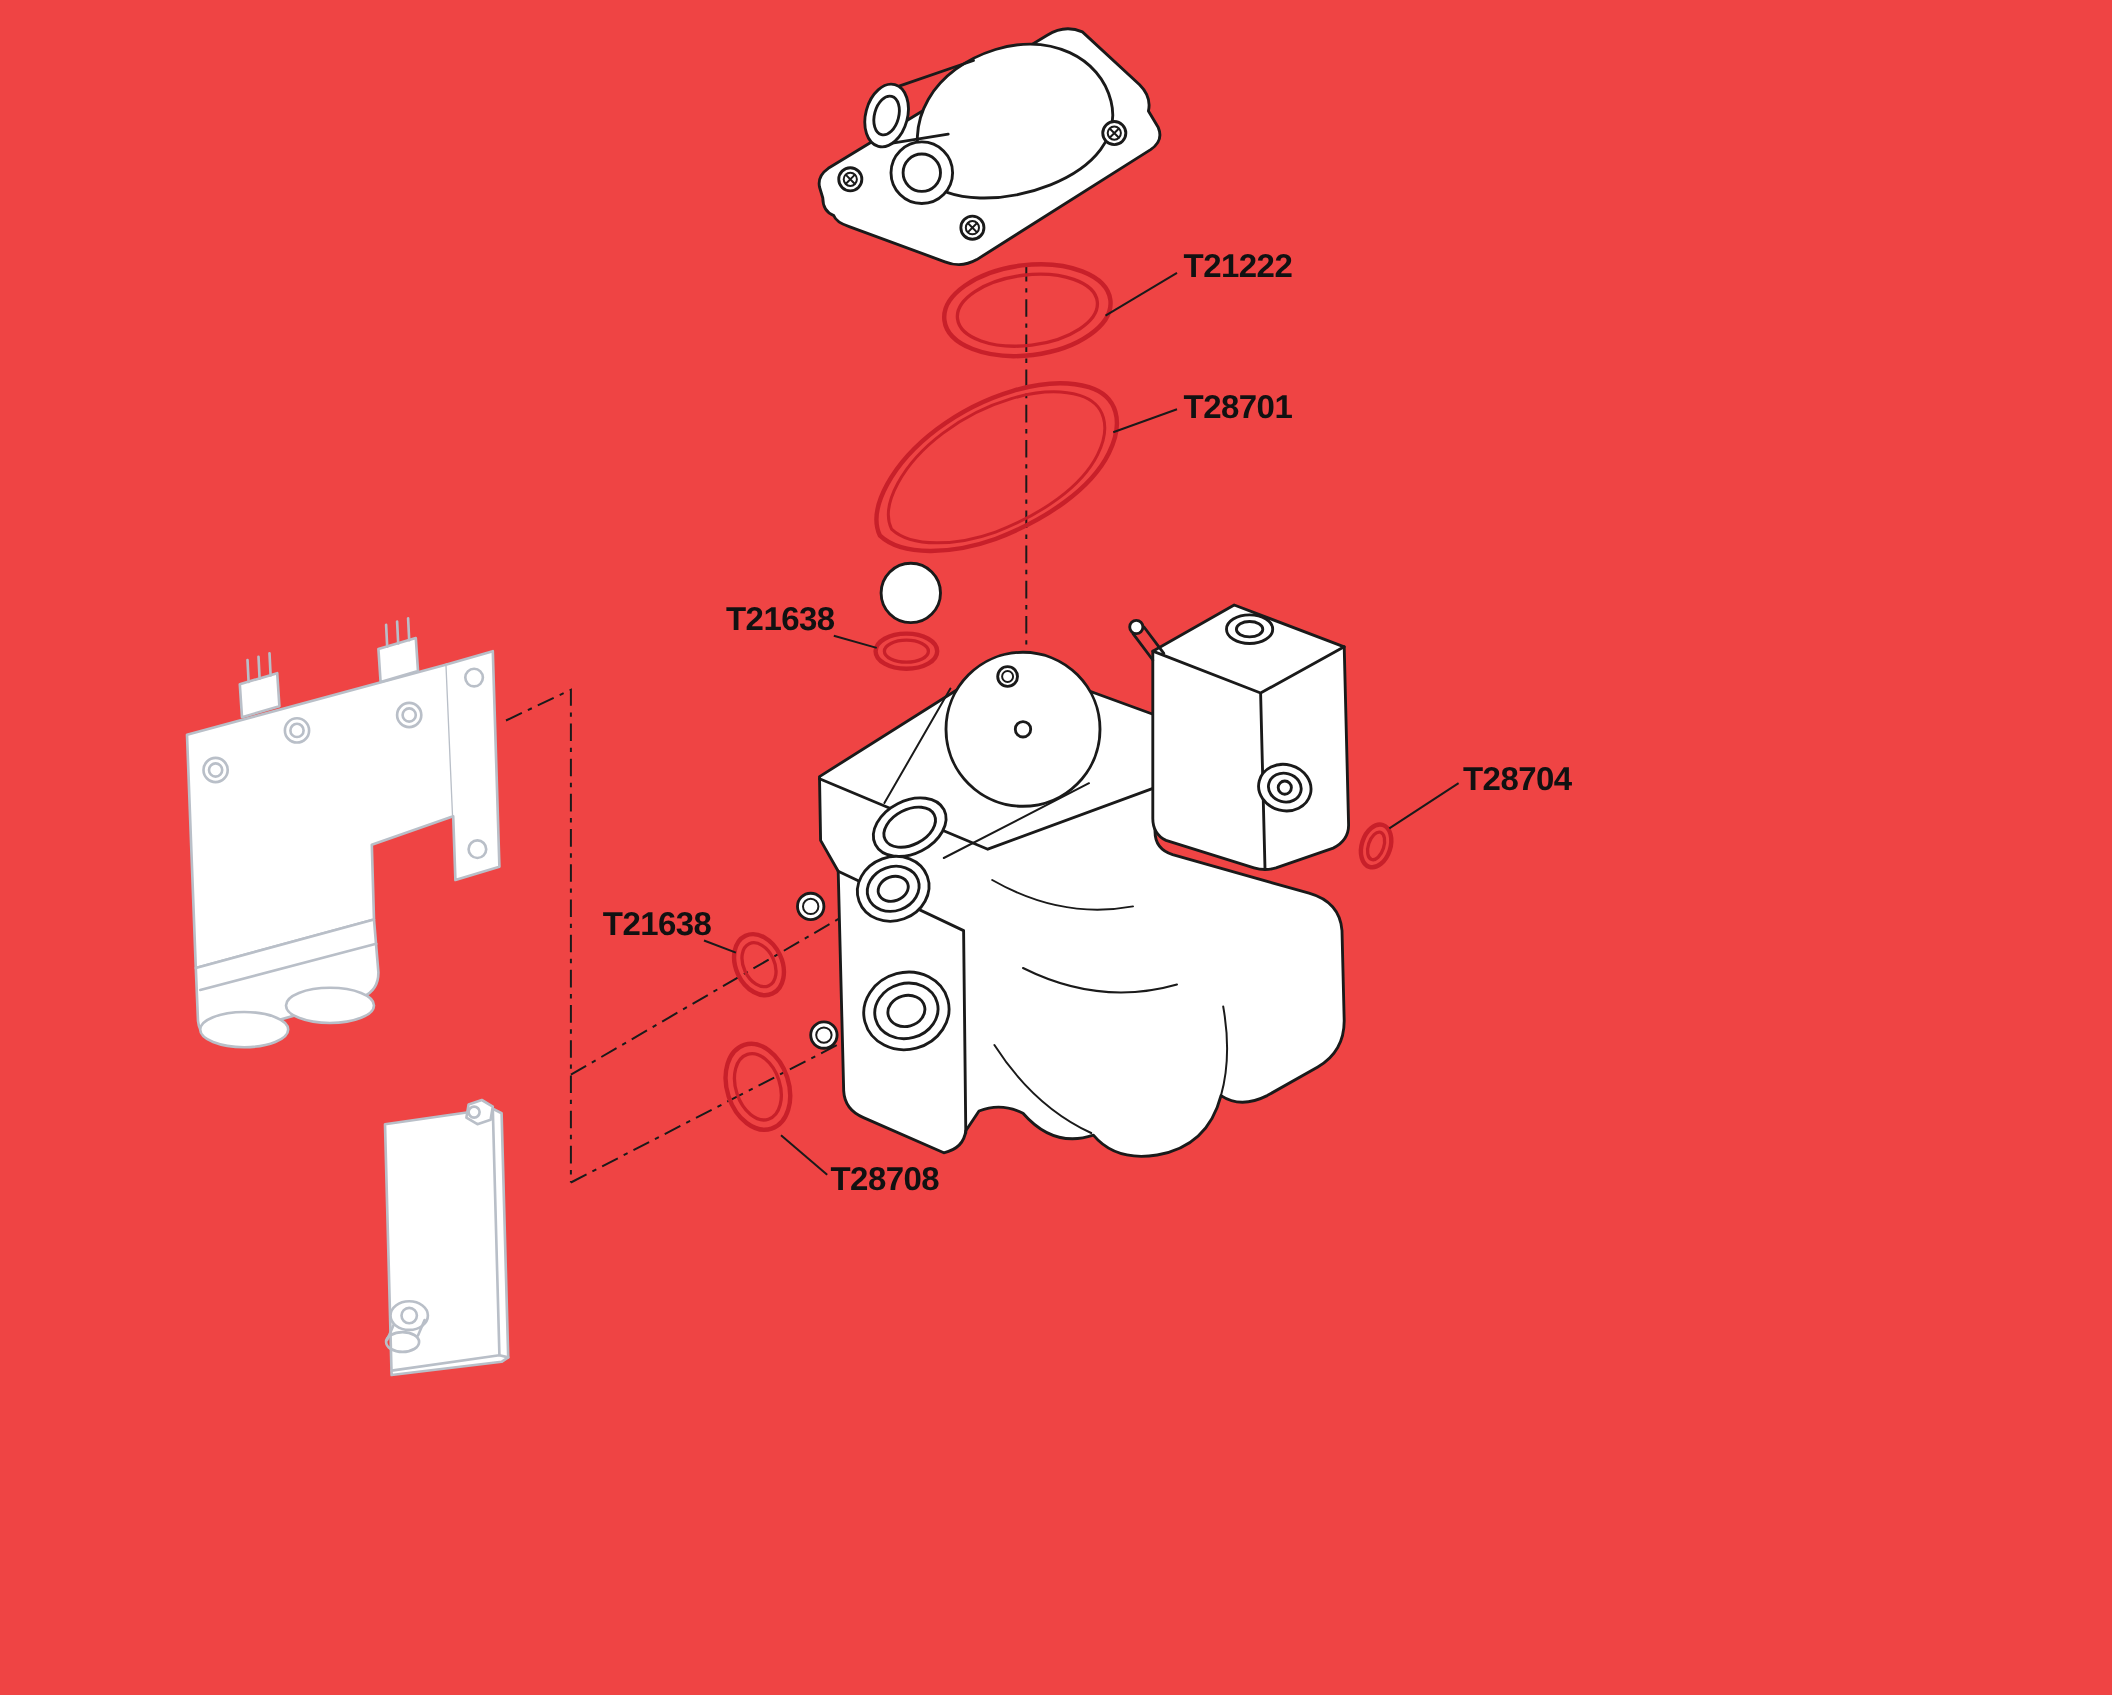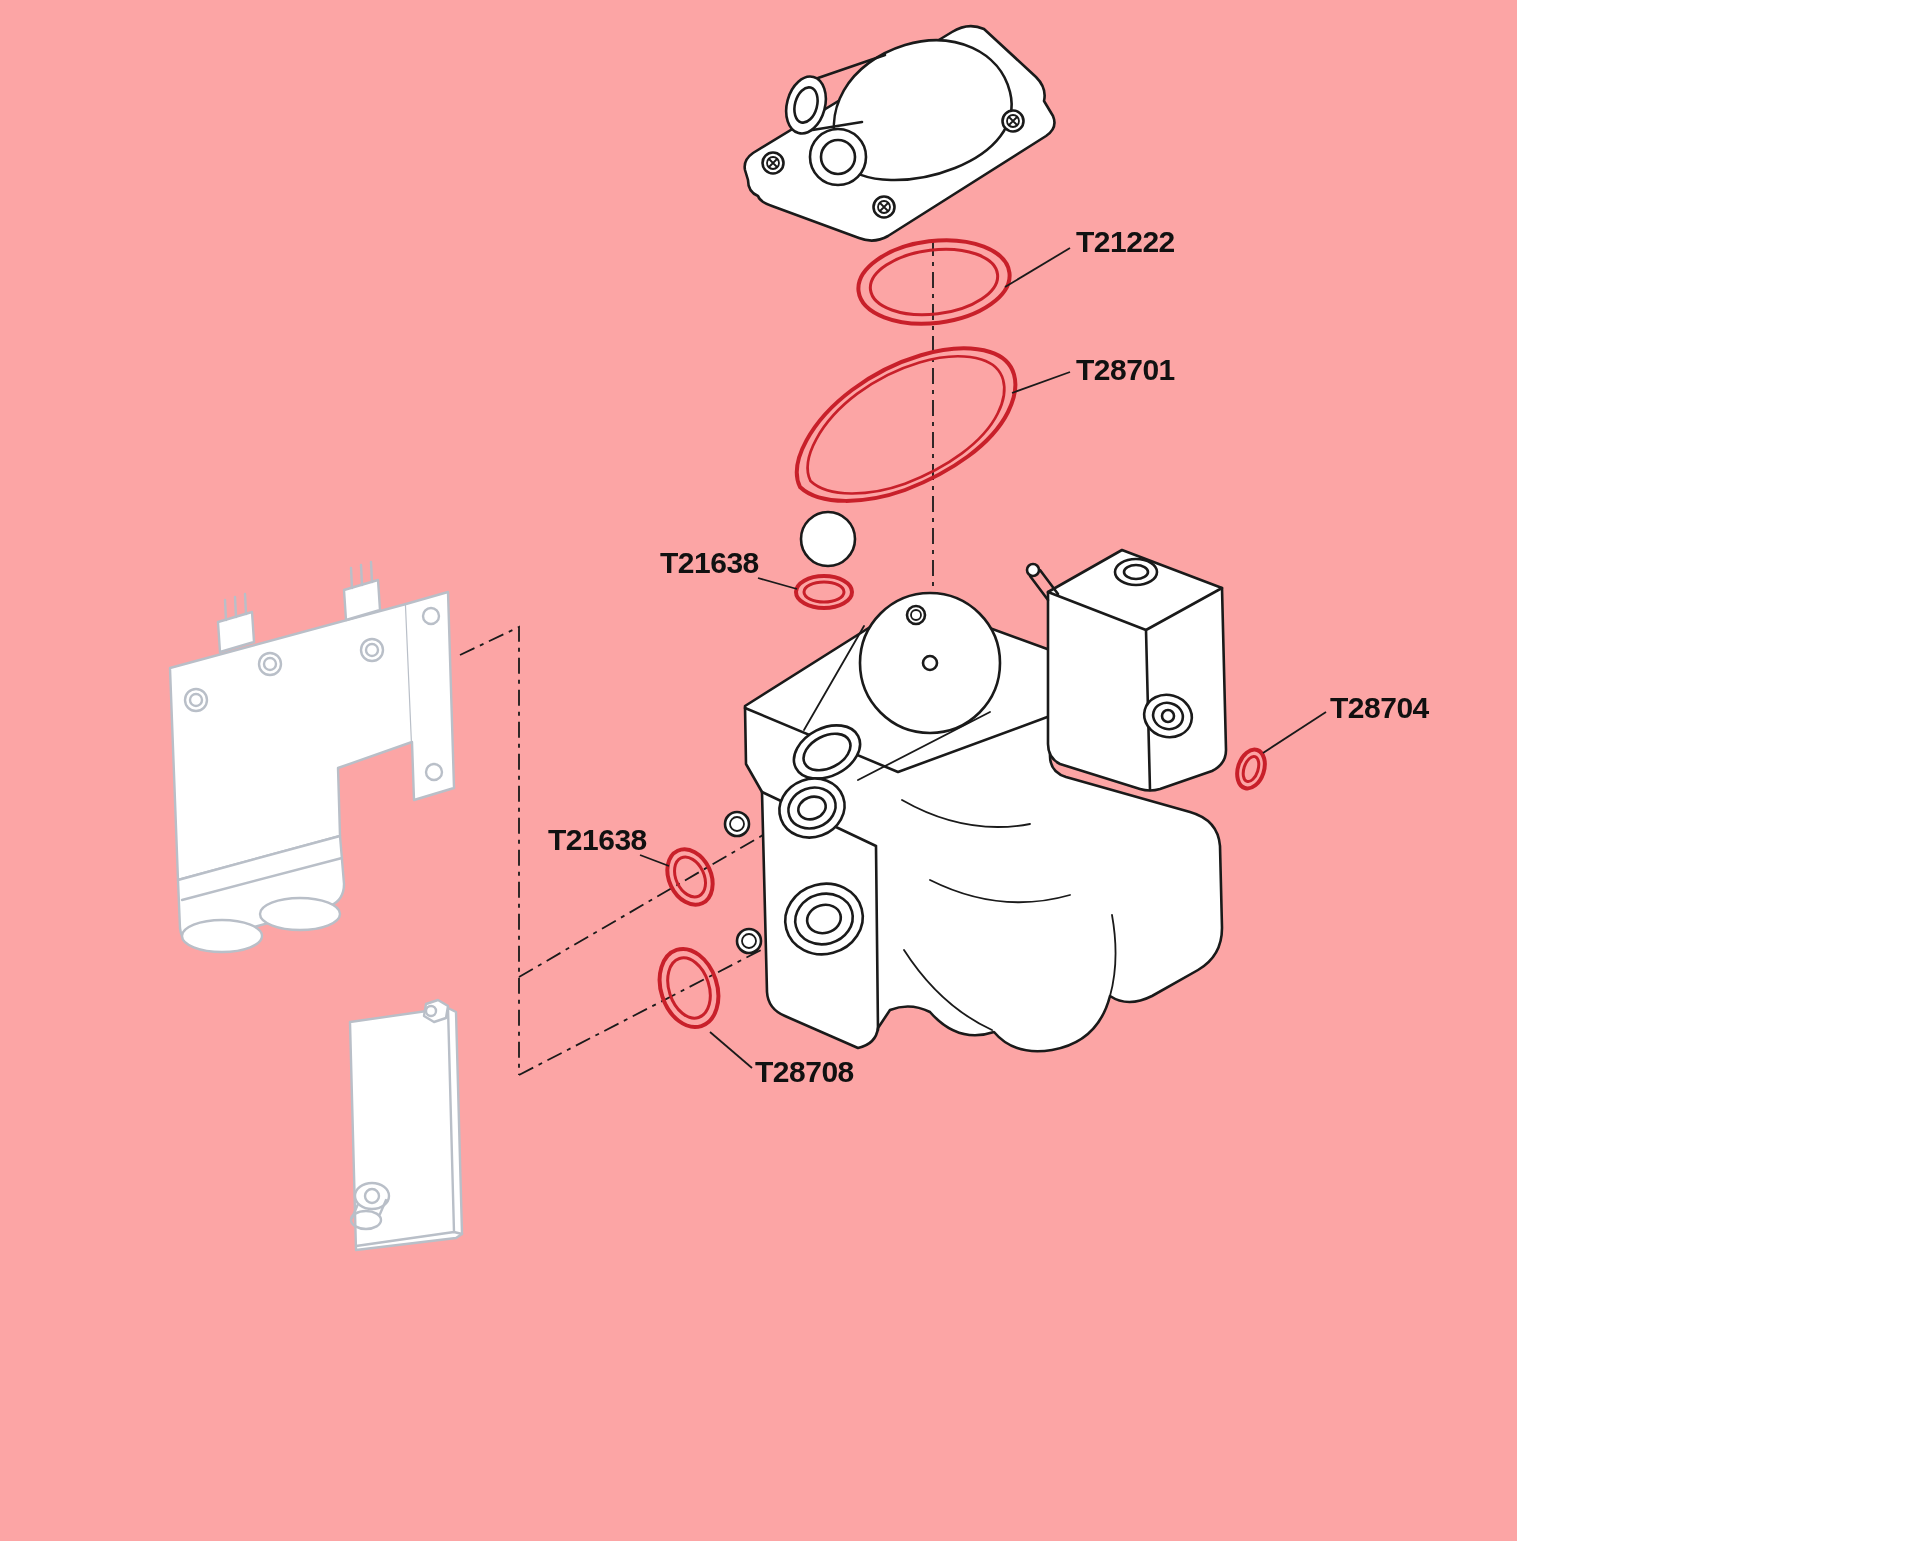--- a/index.html
+++ b/index.html
@@ -2,21 +2,21 @@
 <html style="--outline: #1a1a1a; --ghost: #b9bfc8; --highlight: #c8202a; --label-text: #111111;"><head>
 <meta charset="utf-8">
 <style>
   :root{
     --outline:#1a1a1a;
     --ghost:#b9bfc8;
     --highlight:#c8202a;
     --label-text:#111111;
   }
   html,body{margin:0;padding:0;background:#ffffff;}
-  .stage{width:1517px;height:1541px;position:relative;background:#fca5a5;overflow:hidden;}
+  .stage{width:1920px;height:1541px;position:relative;background:#ef4444;overflow:hidden;}
   svg{display:block;}
   
   .ln   {stroke:var(--outline);fill:none;stroke-width:2.6;stroke-linecap:round;stroke-linejoin:round;}
   .lnf  {stroke:var(--outline);fill:#ffffff;stroke-width:2.6;stroke-linecap:round;stroke-linejoin:round;}
   .lnt  {stroke:var(--outline);fill:none;stroke-width:1.8;stroke-linecap:round;stroke-linejoin:round;}
   
   .gh   {stroke:var(--ghost);fill:none;stroke-width:2.4;stroke-linecap:round;stroke-linejoin:round;}
   .ghf  {stroke:var(--ghost);fill:#ffffff;stroke-width:2.4;stroke-linecap:round;stroke-linejoin:round;}
   
   .red-o{stroke:var(--highlight);fill:none;stroke-width:4;}

